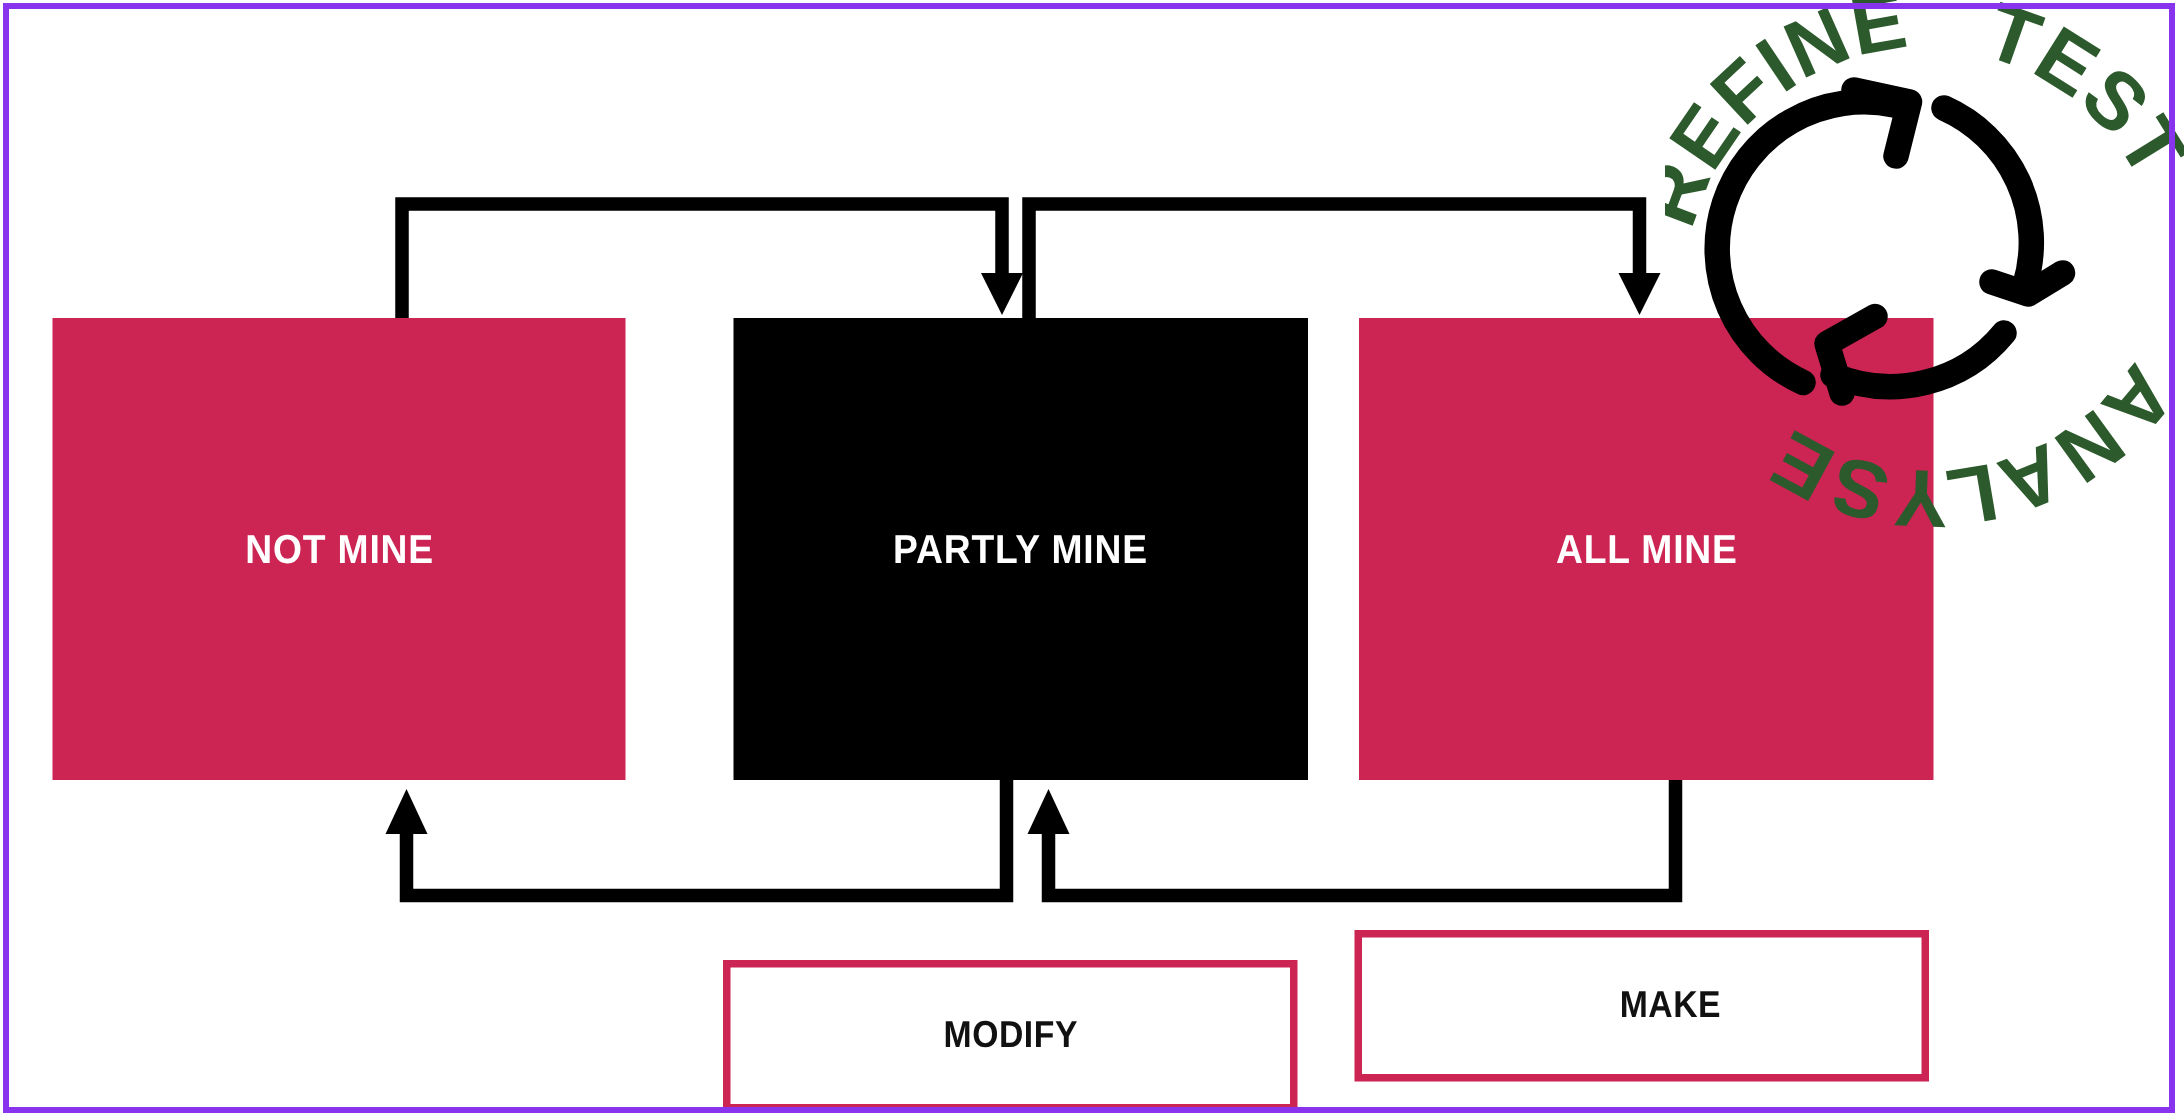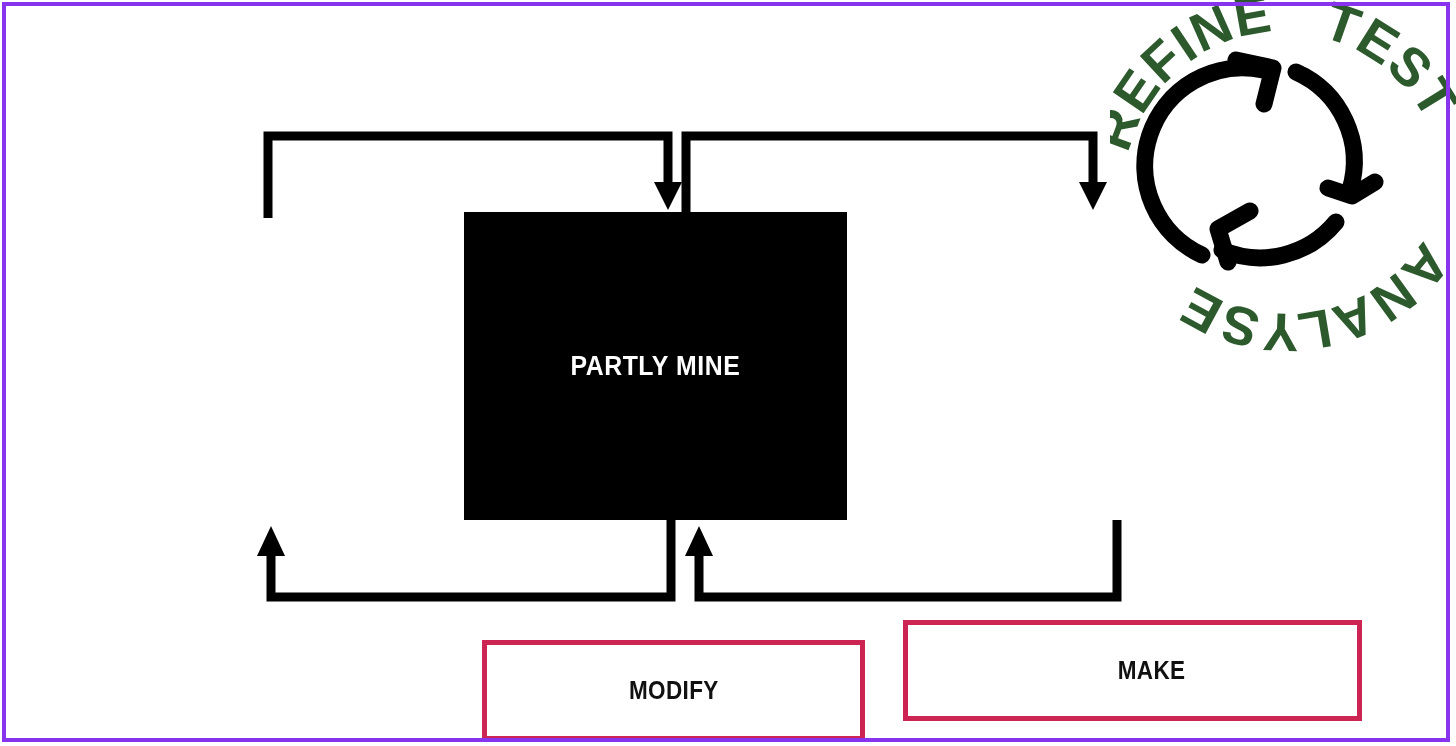--- a/index.html
+++ b/index.html
@@ -42,21 +42,21 @@
     color:#ffffff;
     text-align:center;
     transform:scaleX(0.92);
     white-space:nowrap;
   }
   #block-not-mine{
     left:35px;top:212px;width:382px;height:308px;
     background:#cc2554;
   }
   #block-partly-mine{
-    left:464px;top:212px;width:383px;height:308px;
+    left:489px;top:212px;width:383px;height:308px;
     background:#000000;
   }
   #block-all-mine{
     left:906px;top:212px;width:383px;height:308px;
     background:#cc2554;
   }
 
   
   .action-box{
     position:absolute;
@@ -73,21 +73,21 @@
     font-size:25px;
     line-height:1.08;
     color:#111111;
     text-align:center;
     transform:scaleX(0.9);
     letter-spacing:0.4px;
     white-space:pre-line;
   }
   #action-predict{ left:38px;  top:620px; width:380px; height:101px; }
   #action-modify { left:482px; top:620px; width:383px; height:101px;margin-top:20px; }
-  #action-make   { left:903px; top:620px; width:459px; height:101px;padding-left:47px; }
+  #action-make   { left:903px; top:620px; width:383px; height:101px;padding-left:47px; }
 
   
   #connectors{
     position:absolute;
     left:0;top:0;width:1456px;height:746px;
     pointer-events:none;
   }
 
   
   #cycle{
@@ -125,25 +125,31 @@
         <path d="M671,520 L671,597 L271,597 L271,553" fill="none" stroke="#000000" stroke-width="9" stroke-linecap="butt"></path>
         <path d="M271,556 L257,556 L271,526 L285,556 Z" fill="#000000"></path>
       </g>
 
       <g>
         <path d="M1117,520 L1117,597 L699,597 L699,553" fill="none" stroke="#000000" stroke-width="9" stroke-linecap="butt"></path>
         <path d="M699,556 L685,556 L699,526 L713,556 Z" fill="#000000"></path>
       </g>
     </svg>
 
+    <div class="block" id="block-not-mine">
+      <span class="block-label">NOT MINE</span>
+    </div>
 
     <div class="block" id="block-partly-mine">
       <span class="block-label">PARTLY MINE</span>
     </div>
 
+    <div class="block" id="block-all-mine">
+      <span class="block-label">ALL MINE</span>
+    </div>
 
 
     <div class="action-box" id="action-modify">
       <span class="action-label">MODIFY</span>
     </div>
 
     <div class="action-box" id="action-make">
       <span class="action-label">MAKE</span>
     </div>
 

